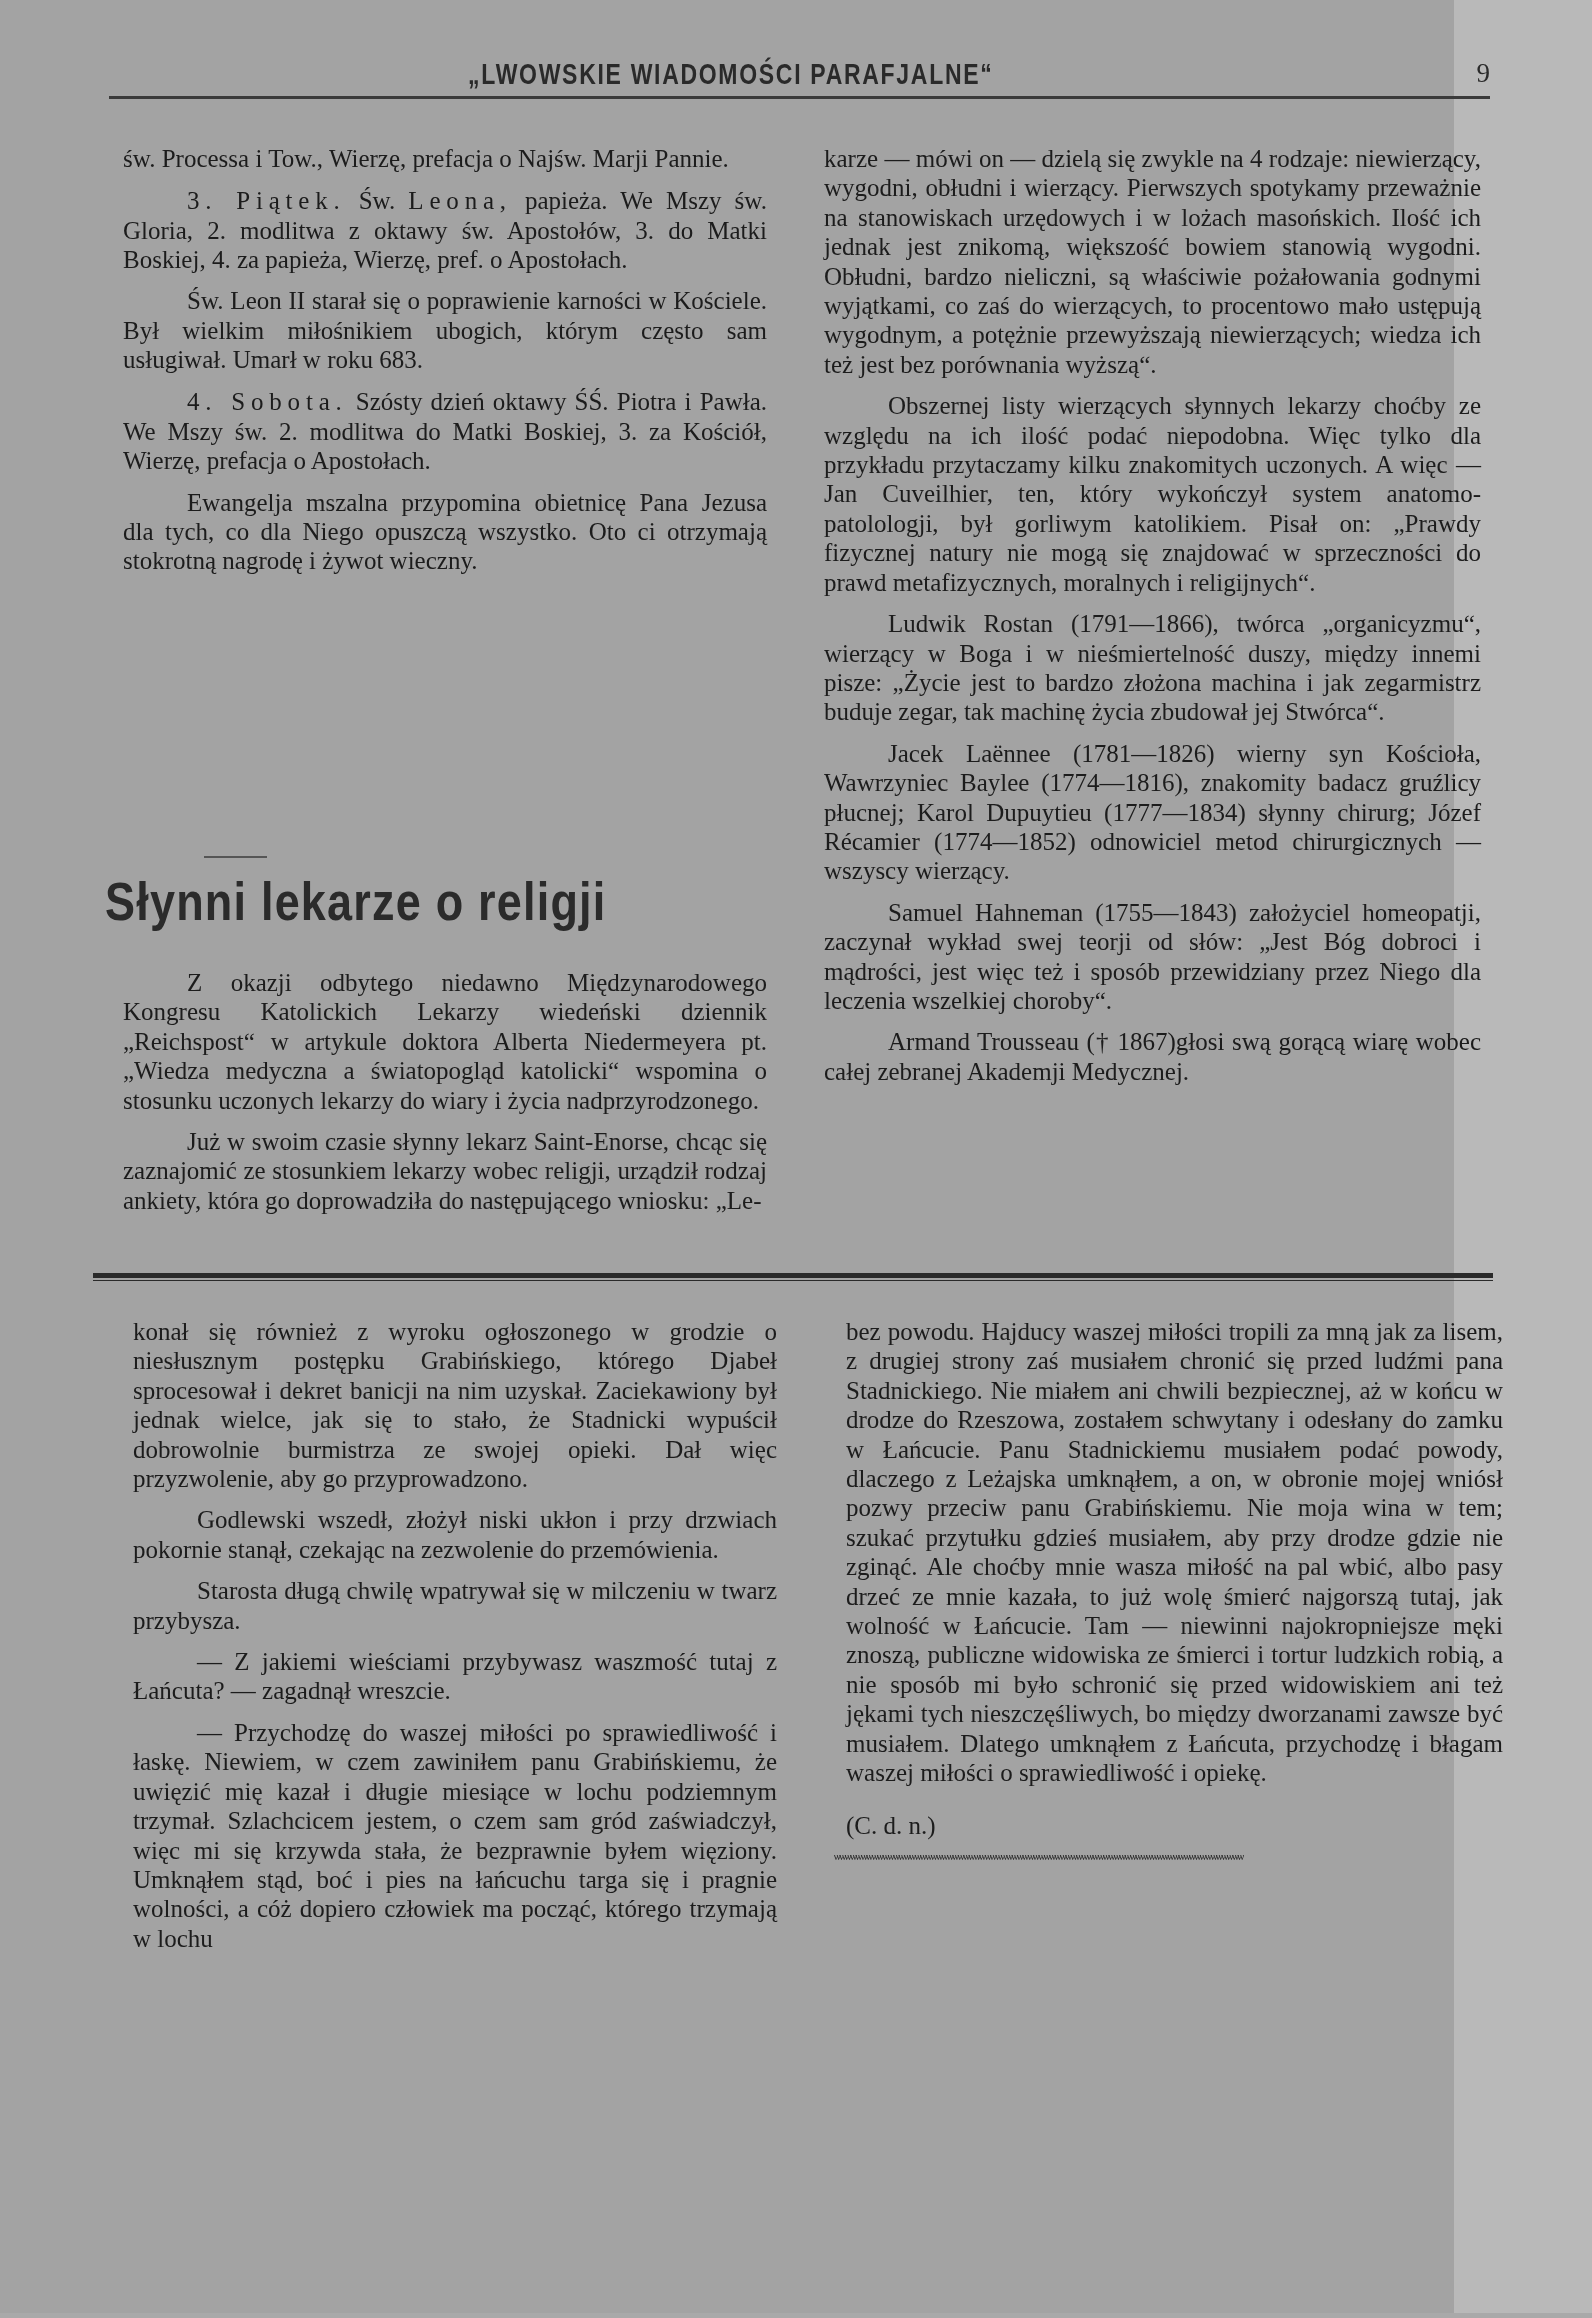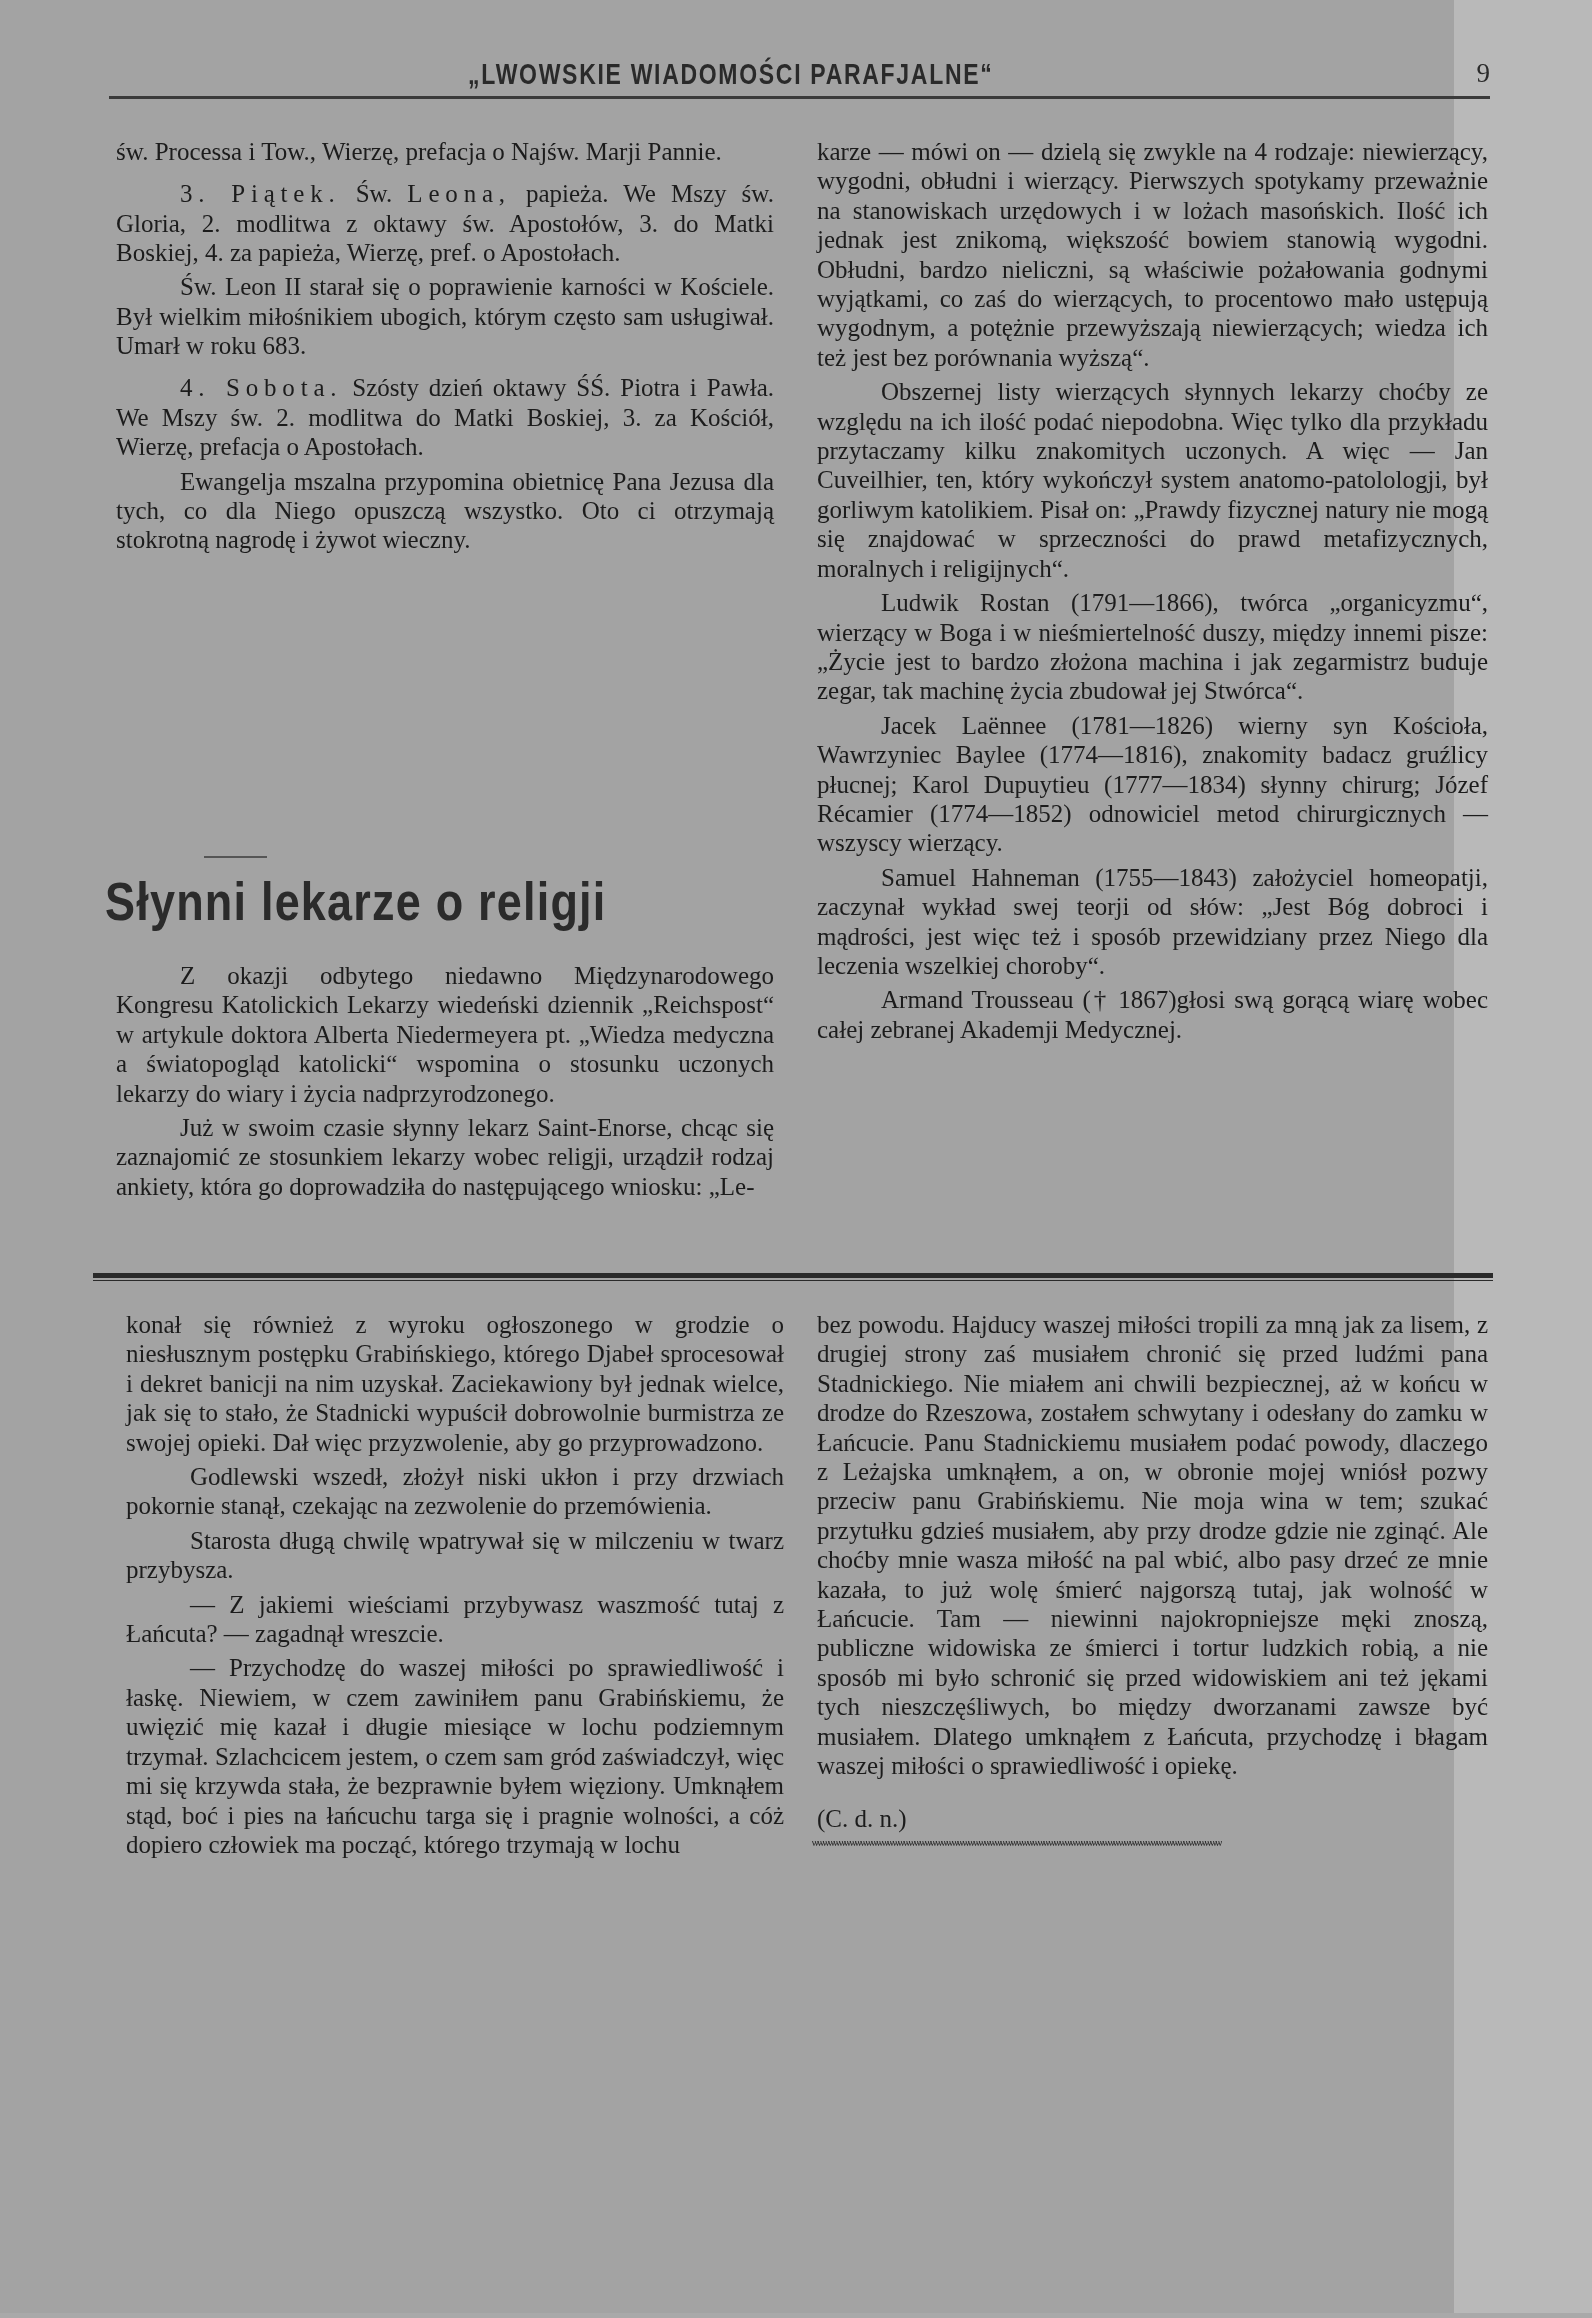--- a/index.html
+++ b/index.html
@@ -28,27 +28,27 @@
   }
   .page-number {
     position: absolute; right: 0; top: 0; font-size: 27px; color: #2a2a2a;
   }
   .head-rule {
     position: absolute; left: 109px; top: 96px; width: 1381px; height: 2.9px; background: #3a3a3a;
   }
   .col {
     position: absolute; font-size: 25px; line-height: 29.4px; text-align: justify;
   }
-  .col p { margin: 5px; }
+  .col p { margin: 12px; }
   .col .ind { text-indent: 64px; }
   .col .gap { margin-top: 12.8px; font-family: Liberation Serif, serif; }
   .col-tl { left: 111px; top: 132px; width: 668px; }
   .col-tr { left: 812px; top: 132px; width: 681px; }
   .col-bl { left: 121px; top: 1305px; width: 668px; }
-  .col-br { left: 812px; top: 1305px; width: 681px; }
+  .col-br { left: 834px; top: 1305px; width: 681px; }
   .spaced { letter-spacing: 5.8px; }
   .short-rule {
     position: absolute; left: 204px; top: 856px; width: 63px; height: 1.7px; background: #555;
   }
   .article-title {
     position: absolute; left: 105px; top: 871px; font-family: "Liberation Sans", "DejaVu Sans", sans-serif;
     font-weight: bold; font-size: 45px; color: #2b2b2b; transform: scaleY(1.2); transform-origin: left top;
     letter-spacing: 1.2px;
   }
   .section-rule {

